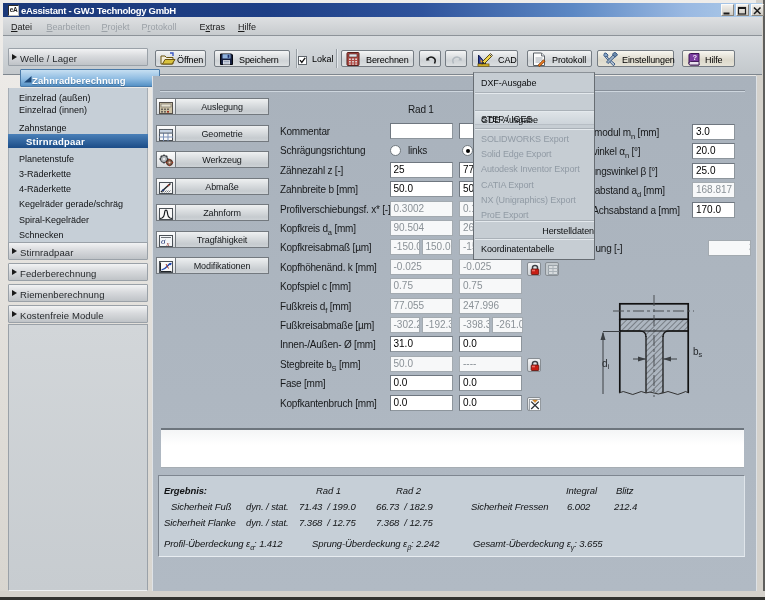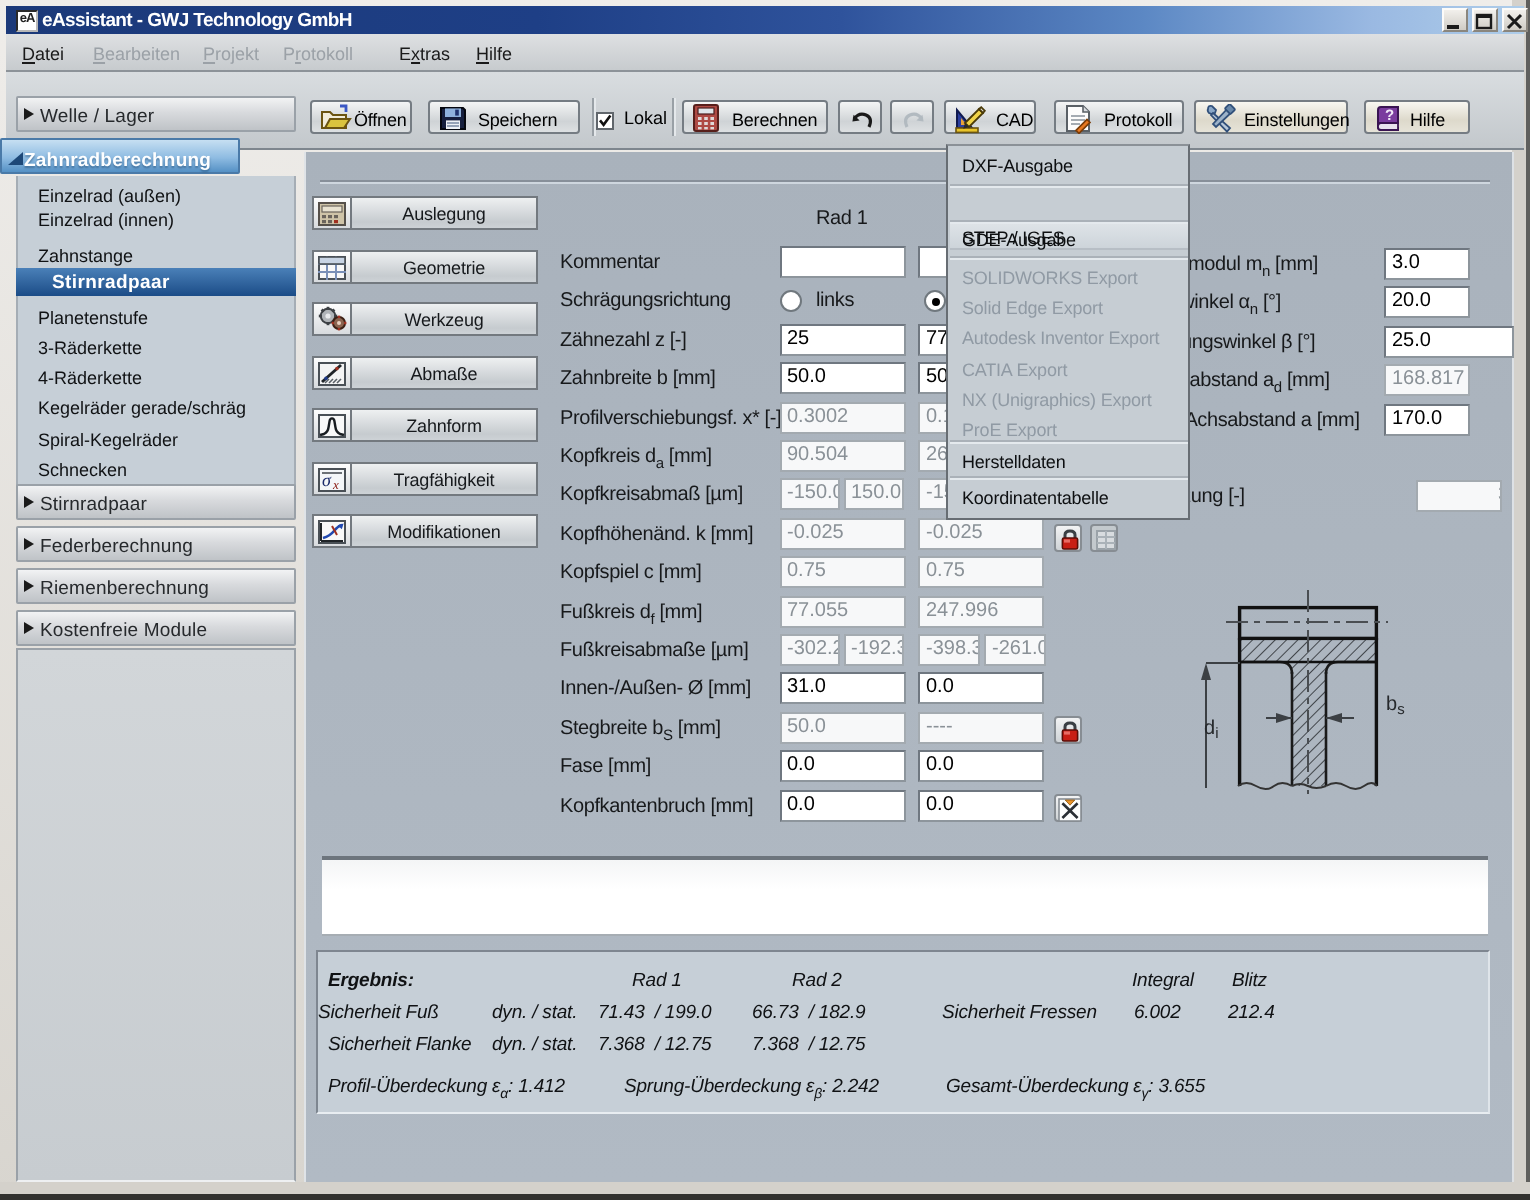--- a/index.html
+++ b/index.html
@@ -23,21 +23,21 @@
 #menubar{position:absolute;left:3px;top:17px;width:759px;height:19px;
  background:linear-gradient(#dee0e2,#c7cbce);border-bottom:1px solid #8d9399;font-size:9px;color:#1a1a1a;}
 #menubar span{position:absolute;top:5px;}
 #menubar .gr{color:#9ba1a7;}
 #menubar u{text-decoration:underline;}
 
 .shead{position:absolute;left:8px;width:140px;height:18px;border:1px solid #9aa1a8;border-radius:1px;
  background:linear-gradient(#f2f3f4,#d8dadd 45%,#bfc3c7);font-size:9.5px;color:#141414;}
 .shead .tri{position:absolute;left:3px;top:5px;width:0;height:0;border-left:5px solid #1a1a1a;border-top:3.5px solid transparent;border-bottom:3.5px solid transparent;}
 .shead .t{position:absolute;left:11px;top:4px;letter-spacing:0.1px;color:#26292c;}
-#zhead{position:absolute;left:0;top:69px;width:120px;height:18px;border:1px solid #4a7aa8;border-radius:1px;
+#zhead{position:absolute;left:20px;top:69px;width:140px;height:18px;border:1px solid #4a7aa8;border-radius:1px;
  background:linear-gradient(#c6dff2,#8fbce2 55%,#5591c5);font-size:9.5px;font-weight:bold;color:#fdfeff;}
 #zhead .t{position:absolute;left:11px;top:4.5px;letter-spacing:0.1px;text-shadow:0 1px 1px rgba(30,70,110,0.5);}
 #sublist{position:absolute;left:8px;top:88px;width:140px;height:155px;background:#c6cfd7;border:1px solid #a5adb5;border-top:none;}
 .sitem{position:absolute;left:19px;font-size:9px;color:#101214;white-space:nowrap;}
 #selitem{position:absolute;left:8px;top:134px;width:140px;height:14px;
  background:linear-gradient(#4a80b8,#1b4c87);}
 #selitem span{position:absolute;left:18px;top:2px;font-size:9.5px;font-weight:bold;color:#fff;letter-spacing:0.2px;}
 #sbot{position:absolute;left:8px;top:324px;width:140px;height:267px;border:1px solid #9aa1a8;border-bottom-color:#eef0f2;
  background:linear-gradient(#d2d6d9,#c7ccd0);}
 
@@ -458,21 +458,21 @@
 </svg>
     </div>
 </div>
 
 <div id="rightcol">
 <div class="lbl" style="left:563px;top:128px;">Normalmodul m<sub>n</sub> [mm]</div>
 <div class="inp" style="left:692px;top:124px;width:43px;">3.0</div>
 <div class="lbl" style="left:556px;top:147.4px;">Eingriffswinkel α<sub>n</sub> [°]</div>
 <div class="inp" style="left:692px;top:143.4px;width:43px;">20.0</div>
 <div class="lbl" style="left:560px;top:166.8px;">Schrägungswinkel β [°]</div>
-<div class="inp" style="left:692px;top:162.8px;width:65px;">25.0</div>
+<div class="inp" style="left:692px;top:162.8px;width:43px;">25.0</div>
 <div class="lbl" style="left:558px;top:186.2px;">Nullachsabstand a<sub>d</sub> [mm]</div>
 <div class="inpd" style="left:692px;top:182.2px;width:43px;">168.817</div>
 <div class="lbl" style="left:554px;top:205.6px;">Betriebs-Achsabstand a [mm]</div>
 <div class="inp" style="left:692px;top:201.6px;width:43px;">170.0</div>
 <div class="lbl" style="left:557px;top:244.4px;">Übersetzung [-]</div>
 <div class="inpd" style="left:708px;top:240.4px;width:43px;padding-left:40px;">3.08 : 1</div>
 </div>
 
 <div id="drawing" class="abs" style="left:590px;top:288px;"><svg width="135" height="125">
 <defs>
@@ -522,21 +522,21 @@
 </svg></div>
 
 <div id="wstrip"></div>
 
 <div id="results">
  <div class="r" style="left:5px;top:9px;font-weight:bold;">Ergebnis:</div>
  <div class="r" style="left:157px;top:9px;">Rad 1</div>
  <div class="r" style="left:237px;top:9px;">Rad 2</div>
  <div class="r" style="left:407px;top:9px;">Integral</div>
  <div class="r" style="left:457px;top:9px;">Blitz</div>
- <div class="r" style="left:0;top:25px;">Sicherheit Fuß</div>
+ <div class="r" style="left:12px;top:25px;">Sicherheit Fuß</div>
  <div class="r" style="left:87px;top:25px;">dyn. / stat.</div>
  <div class="r" style="left:140px;top:25px;">71.43&nbsp; / 199.0</div>
  <div class="r" style="left:217px;top:25px;">66.73&nbsp; / 182.9</div>
  <div class="r" style="left:312px;top:25px;">Sicherheit Fressen</div>
  <div class="r" style="left:408px;top:25px;">6.002</div>
  <div class="r" style="left:455px;top:25px;">212.4</div>
  <div class="r" style="left:5px;top:41px;">Sicherheit Flanke</div>
  <div class="r" style="left:87px;top:41px;">dyn. / stat.</div>
  <div class="r" style="left:140px;top:41px;">7.368&nbsp; / 12.75</div>
  <div class="r" style="left:217px;top:41px;">7.368&nbsp; / 12.75</div>
@@ -552,16 +552,16 @@
  <div class="msep" style="top:37px;"></div>
  <div class="mi" style="top:39px;">GDE-Ausgabe</div>
  <div class="msep" style="top:55px;"></div>
  <div class="mi dis" style="top:58px;">SOLIDWORKS Export</div>
  <div class="mi dis" style="top:73.2px;">Solid Edge Export</div>
  <div class="mi dis" style="top:88.4px;">Autodesk Inventor Export</div>
  <div class="mi dis" style="top:103.6px;">CATIA Export</div>
  <div class="mi dis" style="top:118.8px;">NX (Unigraphics) Export</div>
  <div class="mi dis" style="top:134px;">ProE Export</div>
  <div class="msep" style="top:147px;"></div>
- <div class="mi" style="top:150px;">Herstelldaten</div>
+ <div class="mi" style="top:150px;text-align:right;">Herstelldaten</div>
  <div class="msep" style="top:165px;"></div>
  <div class="mi" style="top:168px;">Koordinatentabelle</div>
 </div>
 
 </body></html>

